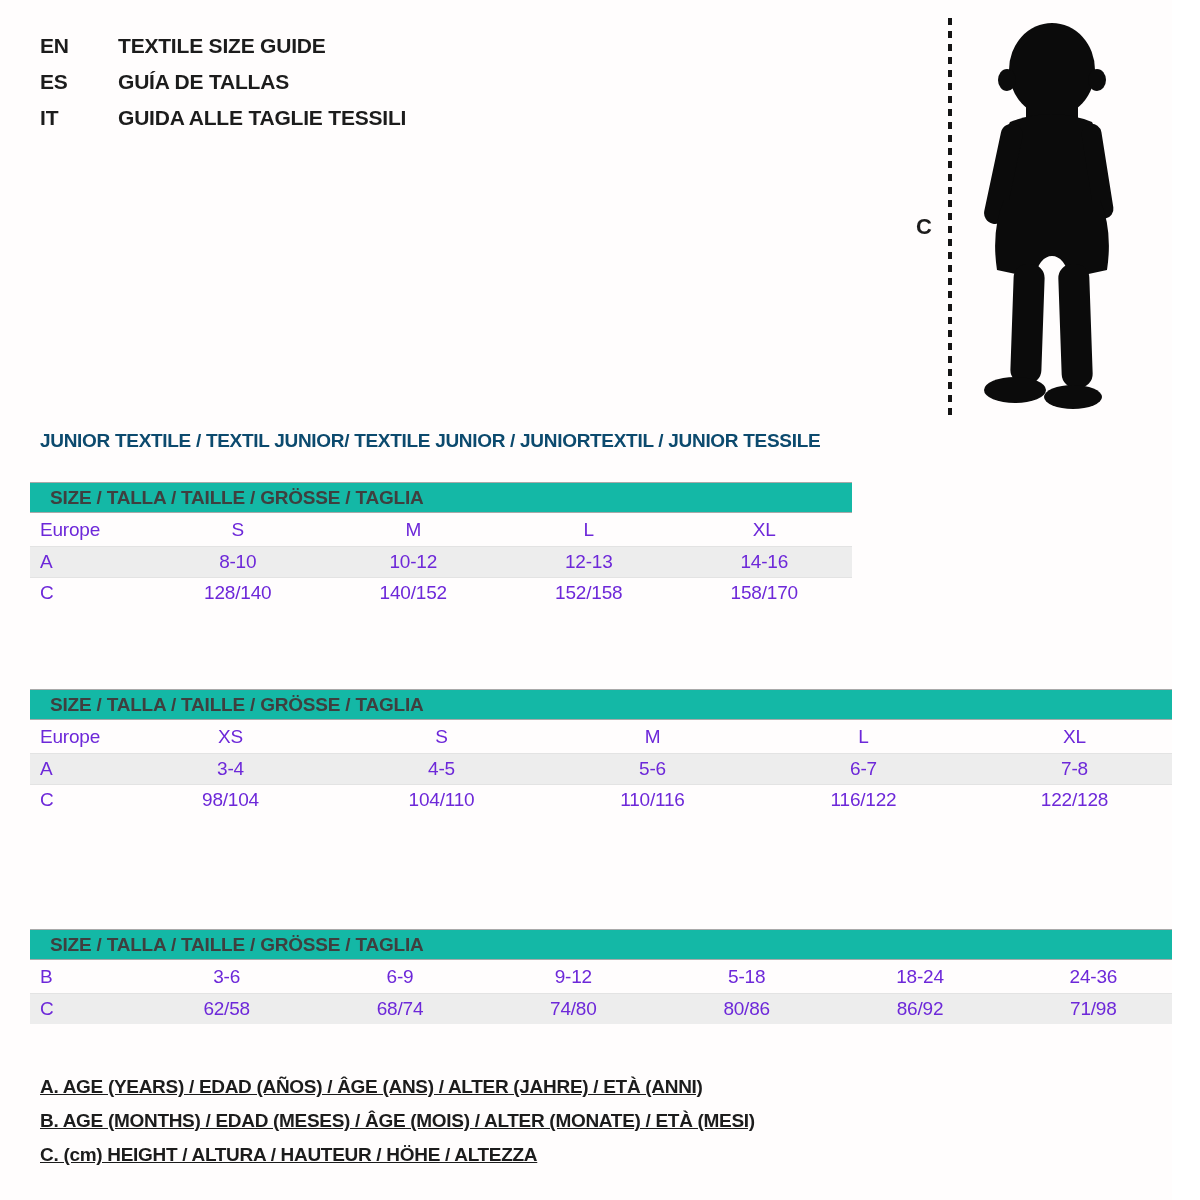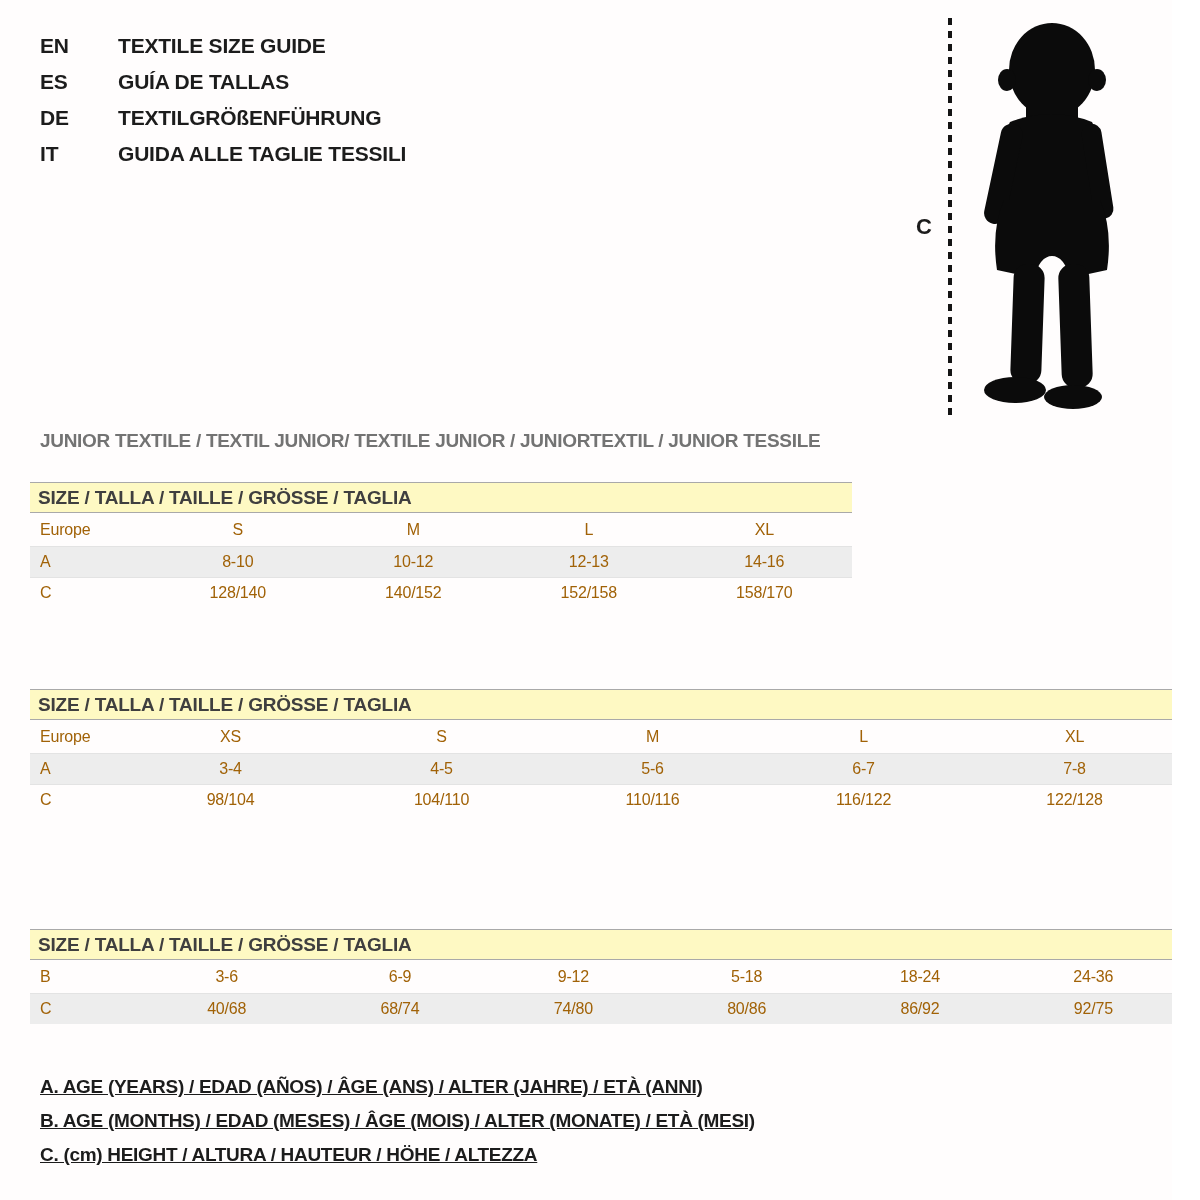--- a/index.html
+++ b/index.html
@@ -20,35 +20,35 @@
   .measure-label { position:absolute; left:18px; top:208px; font-size:22px; font-weight:bold; }
   .dotted-line {
     position:absolute; left:50px; top:12px; width:4px; height:402px;
     background:repeating-linear-gradient(to bottom,#141414 0 7px, transparent 7px 13px);
   }
   .toddler { position:absolute; left:62px; top:12px; }
 
   
   .sec-h {
     position:absolute; left:40px; font-size:19px; font-weight:bold;
-    letter-spacing:-0.3px; color:#737373; line-height:34px; white-space:nowrap;
+    letter-spacing:-0.3px; color:#0c4a6e; line-height:34px; white-space:nowrap;
   }
   .sec-h .sub { font-size:0.62em; vertical-align:-0.28em; }
 
   
   .tbl { position:absolute; }
   .size-bar {
-    height:31px; background:#fef9c3;
+    height:31px; background:#14b8a6;
     border-top:1px solid #a9a9a9; border-bottom:1px solid #a9a9a9;
-    display:flex; align-items:center; padding-left:8px; margin-bottom:2px;
+    display:flex; align-items:center; padding-left:20px; margin-bottom:2px;
     font-size:19px; font-weight:bold; letter-spacing:-0.2px; color:#3f3f3f;
   }
   table { border-collapse:collapse; width:100%; table-layout:fixed; }
   td {
-    height:31px; text-align:center; font-size:16px; color:#a16207;
+    height:31px; text-align:center; font-size:19px; color:#6d28d9;
     letter-spacing:-0.2px; padding:0;
   }
   td.lbl { text-align:left; padding-left:10px; }
   tr.stripe { background:#ededed; }
   tr + tr td { border-top:1px solid #e3e3e3; }
 
   
   .legend { position:absolute; left:40px; top:1070px;text-decoration:underline; }
   .legend-line { line-height:34px; font-size:19px; font-weight:bold; letter-spacing:-0.3px; white-space:nowrap; }
 </style>
@@ -56,23 +56,20 @@
 <body>
 
 <div class="page">
 
   <div class="lang-list">
     <div class="lang-row">
       <span class="lang-code">EN</span><span class="lang-title">TEXTILE SIZE GUIDE</span>
     </div>
     <div class="lang-row">
       <span class="lang-code">ES</span><span class="lang-title">GUÍA DE TALLAS</span>
-    </div>
-    <div class="lang-row">
-      <span class="lang-code">DE</span><span class="lang-title">TEXTILGRÖßENFÜHRUNG</span>
     </div>
     <div class="lang-row">
       <span class="lang-code">IT</span><span class="lang-title">GUIDA ALLE TAGLIE TESSILI</span>
     </div>
   </div>
 
   <div class="figure">
     <span class="measure-label">C</span>
     <div class="dotted-line"></div>
     <svg class="toddler" width="178" height="400" viewBox="0 0 178 400" xmlns="http://www.w3.org/2000/svg">
@@ -187,26 +184,26 @@
         <td class="lbl">B</td>
         <td>3-6</td>
         <td>6-9</td>
         <td>9-12</td>
         <td>5-18</td>
         <td>18-24</td>
         <td>24-36</td>
       </tr>
       <tr class="stripe">
         <td class="lbl">C</td>
-        <td>40/68</td>
+        <td>62/58</td>
         <td>68/74</td>
         <td>74/80</td>
         <td>80/86</td>
         <td>86/92</td>
-        <td>92/75</td>
+        <td>71/98</td>
       </tr>
     </tbody>
       </table>
   </div>
 
   <div class="legend">
     <div class="legend-line">A. AGE (YEARS) / EDAD (AÑOS) / ÂGE (ANS) / ALTER (JAHRE) / ETÀ (ANNI)</div>
     <div class="legend-line">B. AGE (MONTHS) / EDAD (MESES) / ÂGE (MOIS) / ALTER (MONATE) / ETÀ (MESI)</div>
     <div class="legend-line">C. (cm) HEIGHT / ALTURA / HAUTEUR / HÖHE / ALTEZZA</div>
   </div>

